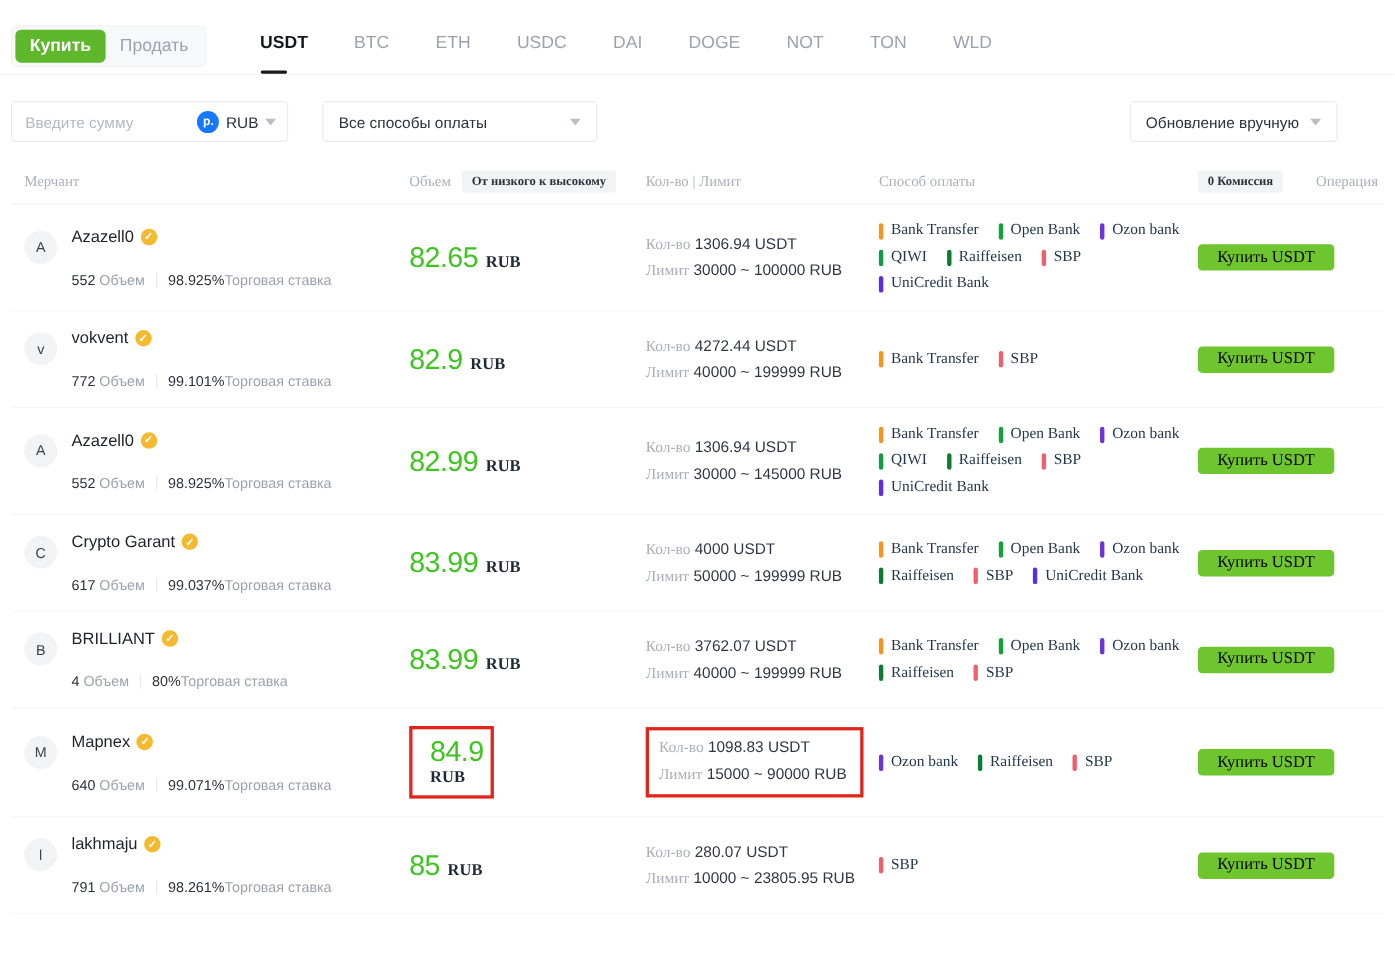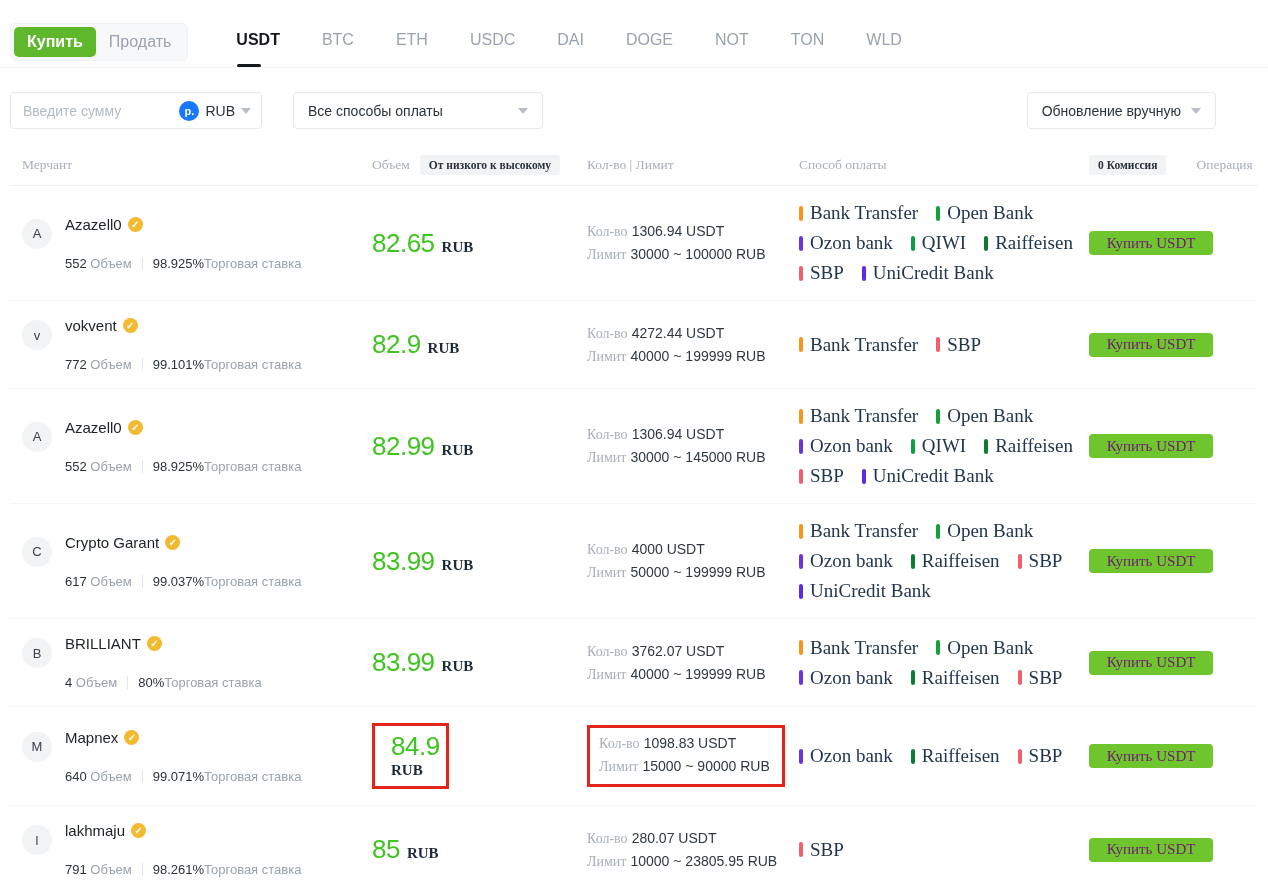--- a/index.html
+++ b/index.html
@@ -70,24 +70,24 @@
   .red-box { border:3px solid #e1251b; padding:5px 13px 7px 9px; display:inline-flex;
     align-items:baseline;flex-direction:column; }
 
   .qty-block { font-size:14px; line-height:23px; color:#2f3743; display:inline-block; }
   .qty-label { font-family:"Liberation Serif", serif; color:#a9afb9; margin-right:4px; }
   .red-box2 { border:3px solid #e1251b; padding:4px 12px 6px 9px; }
 
   .pays { display:flex; flex-wrap:wrap; column-gap:18px; row-gap:8px; }
   .pay { display:flex; align-items:center; white-space:nowrap; }
   .pay-bar { width:4px; height:15px; border-radius:2px; margin-right:7px; }
-  .pay-name { font-family:"Liberation Serif", serif; font-size:19px; color:#23364d; }
+  .pay-name { font-family:"Liberation Serif", serif; font-size:14px; color:#23364d; }
 
   .action { display:flex; justify-content:flex-end; }
-  .buy-btn { background:#6fc52d; color:#701a75; border:none; cursor:pointer;
+  .buy-btn { background:#6fc52d; color:#000000; border:none; cursor:pointer;
     font-family:"Liberation Serif", serif; font-size:15px; border-radius:4px;
     width:124px; height:24px; display:flex; align-items:center; justify-content:center; }
 </style>
 </head>
 <body>
 
 <div class="topbar">
   <div class="toggle">
     <span class="toggle-buy">Купить</span>
     <span class="toggle-sell">Продать</span>

